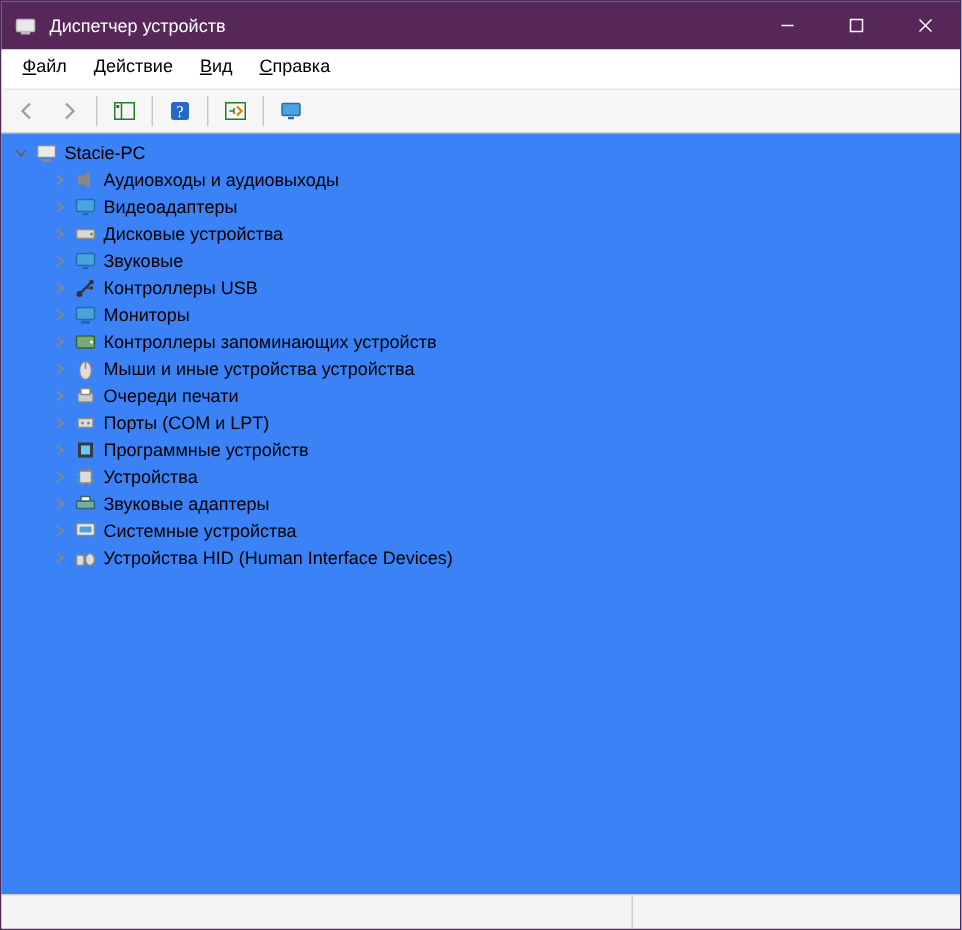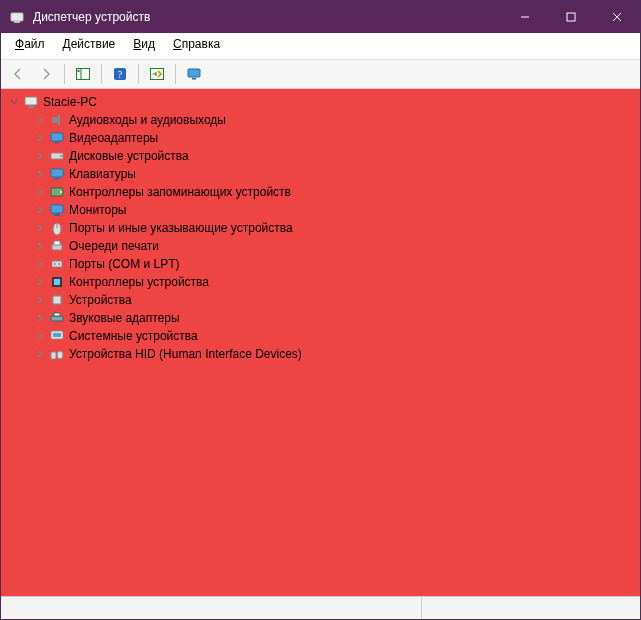--- a/index.html
+++ b/index.html
@@ -10,21 +10,21 @@
   .win-controls{display:flex;height:100%}
   .win-btn{width:46px;height:100%;display:flex;align-items:center;justify-content:center;color:#fff}
   .win-btn svg{stroke:#fff;fill:none;stroke-width:1}
   .menubar{height:22px;background:#fff;display:flex;align-items:flex-start;padding:2px 6px;border-bottom:1px solid #e5e5e5}
   .menu-item{padding:2px 8px;margin-right:2px;font-size:12px}
   .menu-item .ul{text-decoration:underline}
   .toolbar{height:28px;background:#f6f6f6;border-bottom:1px solid #d0d0d0;display:flex;align-items:center;padding:0 4px;gap:2px}
   .tb-sep{width:1px;height:20px;background:#c8c8c8;margin:0 3px}
   .tb-btn{width:24px;height:24px;display:flex;align-items:center;justify-content:center;border:1px solid transparent;border-radius:2px}
   .tb-btn.disabled{opacity:.45}
-  .tree-area{flex:1;overflow:auto;background:#ef4444;padding:4px 6px}
+  .tree-area{flex:1;overflow:auto;background:#3b82f6;padding:4px 6px}
   .node{display:flex;align-items:center;height:18px;line-height:18px;white-space:nowrap}
   .expander{width:14px;height:14px;display:flex;align-items:center;justify-content:center;margin-right:2px}
   .expander svg{stroke:#606060;fill:none;stroke-width:1.2}
   .node-icon{width:16px;height:16px;margin-right:4px;display:flex;align-items:center;justify-content:center}
   .node-label{font-size:12px}
   .children{margin-left:0}
   .child-row{padding-left:26px}
   .statusbar{height:22px;border-top:1px solid #d0d0d0;background:#f4f4f4;display:flex}
   .status-cell{border-right:1px solid #d0d0d0;height:100%}
   .status-cell:first-child{width:420px}
@@ -178,21 +178,52 @@
             <svg width="10" height="10" viewBox="0 0 10 10">
               <path d="M3 2 L7 5 L3 8" fill="none" stroke="#888" stroke-width="1.2"></path>
             </svg>
           </span>
           <span class="node-icon">
             <svg width="16" height="16" viewBox="0 0 16 16">
               <rect x="2" y="3" width="12" height="8" rx="1" fill="#4aa3df" stroke="#1e6fa8"></rect>
               <rect x="6" y="12" width="4" height="1.5" fill="#1e6fa8"></rect>
             </svg>
           </span>
-          <span class="node-label">Клавиатуры</span>
+          <span class="node-label">Звуковые</span>
+        </div>
+        <div class="node child-row">
+          <span class="expander">
+            <svg width="10" height="10" viewBox="0 0 10 10">
+              <path d="M3 2 L7 5 L3 8" fill="none" stroke="#888" stroke-width="1.2"></path>
+            </svg>
+          </span>
+          <span class="node-icon">
+            <svg width="16" height="16" viewBox="0 0 16 16">
+              <circle cx="4" cy="12" r="2" fill="#333"></circle>
+              <path d="M4 12 L12 4" stroke="#333" stroke-width="1.5"></path>
+              <circle cx="12" cy="4" r="1.5" fill="#333"></circle>
+              <path d="M8 8 L11 8" stroke="#333"></path>
+              <rect x="11" y="7" width="2" height="2" fill="#333"></rect>
+            </svg>
+          </span>
+          <span class="node-label">Контроллеры USB</span>
+        </div>
+        <div class="node child-row">
+          <span class="expander">
+            <svg width="10" height="10" viewBox="0 0 10 10">
+              <path d="M3 2 L7 5 L3 8" fill="none" stroke="#888" stroke-width="1.2"></path>
+            </svg>
+          </span>
+          <span class="node-icon">
+            <svg width="16" height="16" viewBox="0 0 16 16">
+              <rect x="2" y="3" width="12" height="8" rx="1" fill="#4aa3df" stroke="#1e6fa8"></rect>
+              <rect x="5" y="12" width="6" height="2" fill="#1e6fa8"></rect>
+            </svg>
+          </span>
+          <span class="node-label">Мониторы</span>
         </div>
         <div class="node child-row">
           <span class="expander">
             <svg width="10" height="10" viewBox="0 0 10 10">
               <path d="M3 2 L7 5 L3 8" fill="none" stroke="#888" stroke-width="1.2"></path>
             </svg>
           </span>
           <span class="node-icon">
             <svg width="16" height="16" viewBox="0 0 16 16">
               <rect x="2" y="4" width="12" height="8" rx="1" fill="#7a7" stroke="#363"></rect>
@@ -202,39 +233,25 @@
           <span class="node-label">Контроллеры запоминающих устройств</span>
         </div>
         <div class="node child-row">
           <span class="expander">
             <svg width="10" height="10" viewBox="0 0 10 10">
               <path d="M3 2 L7 5 L3 8" fill="none" stroke="#888" stroke-width="1.2"></path>
             </svg>
           </span>
           <span class="node-icon">
             <svg width="16" height="16" viewBox="0 0 16 16">
-              <rect x="2" y="3" width="12" height="8" rx="1" fill="#4aa3df" stroke="#1e6fa8"></rect>
-              <rect x="5" y="12" width="6" height="2" fill="#1e6fa8"></rect>
-            </svg>
-          </span>
-          <span class="node-label">Мониторы</span>
-        </div>
-        <div class="node child-row">
-          <span class="expander">
-            <svg width="10" height="10" viewBox="0 0 10 10">
-              <path d="M3 2 L7 5 L3 8" fill="none" stroke="#888" stroke-width="1.2"></path>
-            </svg>
-          </span>
-          <span class="node-icon">
-            <svg width="16" height="16" viewBox="0 0 16 16">
               <ellipse cx="8" cy="9" rx="4" ry="6" fill="#ddd" stroke="#888"></ellipse>
               <line x1="8" y1="3" x2="8" y2="8" stroke="#888"></line>
             </svg>
           </span>
-          <span class="node-label">Порты и иные указывающие устройства</span>
+          <span class="node-label">Мыши и иные устройства устройства</span>
         </div>
         <div class="node child-row">
           <span class="expander">
             <svg width="10" height="10" viewBox="0 0 10 10">
               <path d="M3 2 L7 5 L3 8" fill="none" stroke="#888" stroke-width="1.2"></path>
             </svg>
           </span>
           <span class="node-icon">
             <svg width="16" height="16" viewBox="0 0 16 16">
               <rect x="3" y="6" width="10" height="6" rx="1" fill="#ccc" stroke="#888"></rect>
@@ -263,21 +280,21 @@
             <svg width="10" height="10" viewBox="0 0 10 10">
               <path d="M3 2 L7 5 L3 8" fill="none" stroke="#888" stroke-width="1.2"></path>
             </svg>
           </span>
           <span class="node-icon">
             <svg width="16" height="16" viewBox="0 0 16 16">
               <rect x="3" y="3" width="10" height="10" fill="#3a3a3a"></rect>
               <rect x="5" y="5" width="6" height="6" fill="#6cf"></rect>
             </svg>
           </span>
-          <span class="node-label">Контроллеры устройства</span>
+          <span class="node-label">Программные устройств</span>
         </div>
         <div class="node child-row">
           <span class="expander">
             <svg width="10" height="10" viewBox="0 0 10 10">
               <path d="M3 2 L7 5 L3 8" fill="none" stroke="#888" stroke-width="1.2"></path>
             </svg>
           </span>
           <span class="node-icon">
             <svg width="16" height="16" viewBox="0 0 16 16">
               <rect x="4" y="4" width="8" height="8" fill="#ddd" stroke="#888"></rect>

